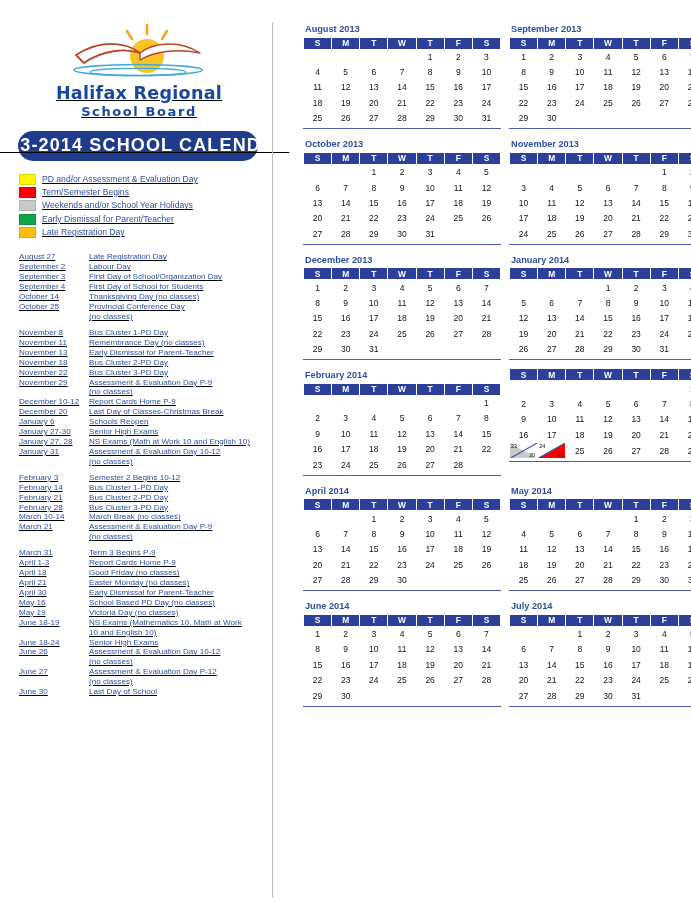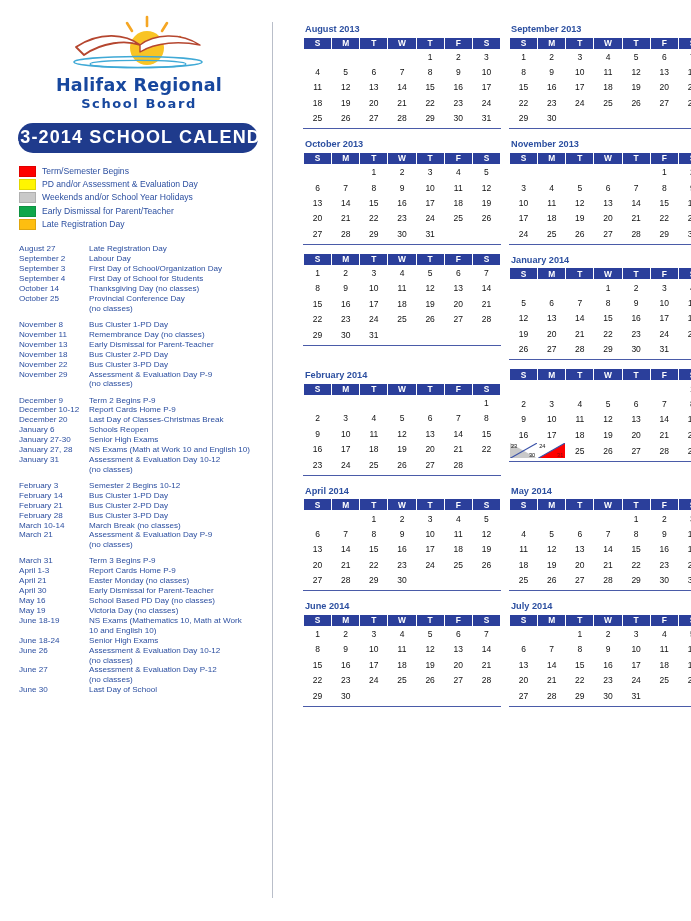--- a/index.html
+++ b/index.html
@@ -15,21 +15,22 @@
     width: 691px; height: 921px;
     background: #ffffff;
     overflow: hidden;
   }
 
   
   #left-col {
     position: absolute;
     left: 0; top: 0;
     width: 274px; height: 921px;
-    padding: 8px 10px 0 14px;
+    padding: 16px 10px 0 14px;
+    text-decoration: underline;
   }
 
   
   #logo-block {
     width: 250px;
     margin: 6px 0 0 0;
     text-align: center;
   }
   #logo-art { width: 250px; height: 62px; display: block; }
   #logo-name {
@@ -212,26 +213,26 @@
         <div id="logo-line2">School Board</div>
       </div>
     </div>
 
     <div id="title-banner">
       <span class="t">2013-2014 SCHOOL CALENDAR</span>
     </div>
 
     <div id="legend">
         <div class="legend-row">
+          <div class="legend-swatch" style="background: rgb(255, 245, 0);"></div>
+          <div class="legend-label">PD and/or Assessment &amp; Evaluation Day</div>
+        </div>
+        <div class="legend-row">
           <div class="legend-swatch" style="background: rgb(254, 0, 0);"></div>
           <div class="legend-label">Term/Semester Begins</div>
-        </div>
-        <div class="legend-row">
-          <div class="legend-swatch" style="background: rgb(255, 245, 0);"></div>
-          <div class="legend-label">PD and/or Assessment &amp; Evaluation Day</div>
         </div>
         <div class="legend-row">
           <div class="legend-swatch" style="background: rgb(201, 201, 201);"></div>
           <div class="legend-label">Weekends and/or School Year Holidays</div>
         </div>
         <div class="legend-row">
           <div class="legend-swatch" style="background: rgb(15, 166, 74);"></div>
           <div class="legend-label">Early Dismissal for Parent/Teacher</div>
         </div>
         <div class="legend-row">
@@ -290,24 +291,20 @@
           <div class="date-what">Bus Cluster 3-PD Day</div>
         </div>
         <div class="date-row">
           <div class="date-when">November 29</div>
           <div class="date-what">Assessment &amp; Evaluation Day P-9</div>
         </div>
         <div class="date-row">
           <div class="date-when"></div>
           <div class="date-what">(no classes)</div>
         </div>
-        <div class="date-row gap">
-          <div class="date-when">December 9</div>
-          <div class="date-what">Term 2 Begins P-9</div>
-        </div>
         <div class="date-row">
           <div class="date-when">December 10-12</div>
           <div class="date-what">Report Cards Home P-9</div>
         </div>
         <div class="date-row">
           <div class="date-when">December 20</div>
           <div class="date-what">Last Day of Classes-Christmas Break</div>
         </div>
         <div class="date-row">
           <div class="date-when">January 6</div>
@@ -357,20 +354,24 @@
           <div class="date-when"></div>
           <div class="date-what">(no classes)</div>
         </div>
         <div class="date-row gap">
           <div class="date-when">March 31</div>
           <div class="date-what">Term 3 Begins P-9</div>
         </div>
         <div class="date-row">
           <div class="date-when">April 1-3</div>
           <div class="date-what">Report Cards Home P-9</div>
+        </div>
+        <div class="date-row">
+          <div class="date-when">April 18</div>
+          <div class="date-what">Good Friday (no classes)</div>
         </div>
         <div class="date-row">
           <div class="date-when">April 21</div>
           <div class="date-what">Easter Monday (no classes)</div>
         </div>
         <div class="date-row">
           <div class="date-when">April 30</div>
           <div class="date-what">Early Dismissal for Parent-Teacher</div>
         </div>
         <div class="date-row">
@@ -681,20 +682,21 @@
                       <td class="">30</td>
                     </tr>
                   </tbody>
                 </table>
               </div>
             </td>
           </tr>
           <tr>
             <td class="month-cell">
               <div class="month">
+                <div class="month-title">December 2013</div>
                 <table class="cal">
                   <thead>
                     <tr>
                       <th>S</th>
                       <th>M</th>
                       <th>T</th>
                       <th>W</th>
                       <th>T</th>
                       <th>F</th>
                       <th>S</th>

